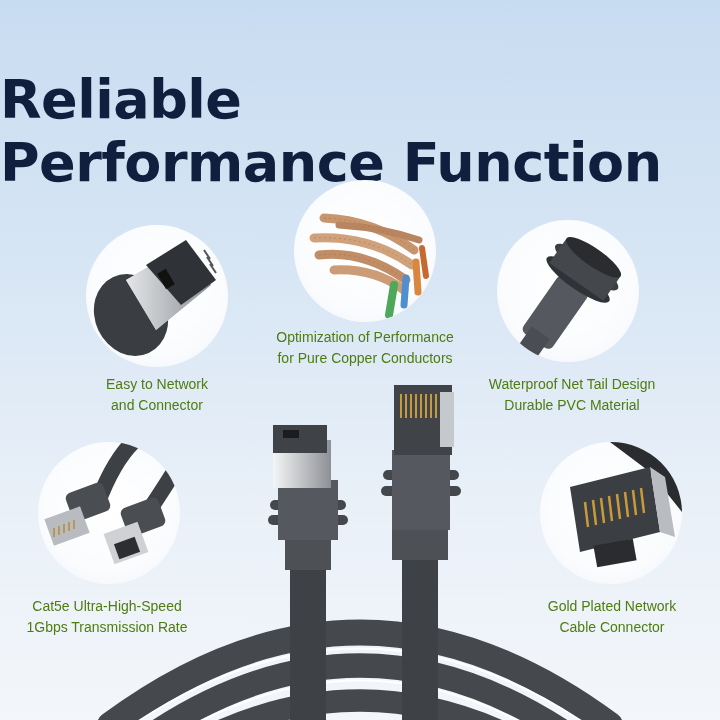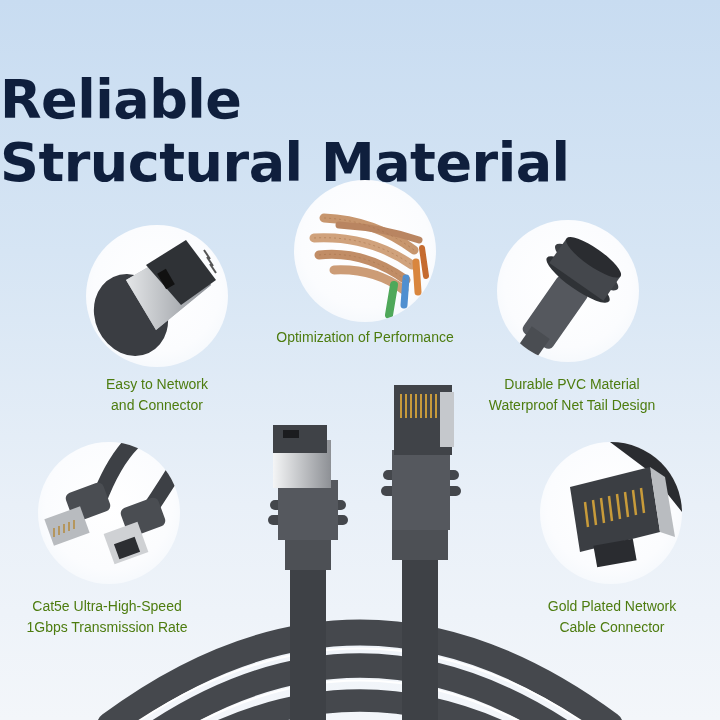--- a/index.html
+++ b/index.html
@@ -12,21 +12,21 @@
   .t2{top:103px;font-size:54px;line-height:64px;}
   .circle{position:absolute;border-radius:50%;
     background:radial-gradient(circle at 50% 45%,#ffffff 0%,#fbfcfe 60%,#eef4fa 100%);overflow:hidden;}
   .cap{position:absolute;text-align:center;color:#4d7c0f;font-size:14px;line-height:21px;width:240px;}
   svg{display:block}
 </style>
 </head>
 <body>
 
 <div class="title t1">Reliable</div>
-<div class="title t2">Structural Material</div>
+<div class="title t2">Performance Function</div>
 
 <div class="circle" style="left:294px;top:180px;width:142px;height:142px;">
   <svg width="142" height="142" viewBox="0 0 142 142">
     <g stroke-linecap="round" fill="none">
       <path d="M30 38 Q80 40 120 70" stroke="#c7966e" stroke-width="9"></path>
       <path d="M20 58 Q75 55 118 85" stroke="#d0a27c" stroke-width="9"></path>
       <path d="M25 75 Q70 70 112 100" stroke="#c18d66" stroke-width="9"></path>
       <path d="M40 90 Q80 88 110 110" stroke="#cc9c76" stroke-width="9"></path>
       <path d="M45 45 Q90 48 125 60" stroke="#b98561" stroke-width="7"></path>
       <path d="M100 105 L95 135" stroke="#4fa85a" stroke-width="8"></path>
@@ -36,20 +36,21 @@
     </g>
     <g stroke="#a9764f" stroke-width="1" opacity="0.6">
       <path d="M30 38 Q80 40 120 70" fill="none" stroke-dasharray="2 3"></path>
       <path d="M20 58 Q75 55 118 85" fill="none" stroke-dasharray="2 3"></path>
       <path d="M25 75 Q70 70 112 100" fill="none" stroke-dasharray="2 3"></path>
     </g>
   </svg>
 </div>
 <div class="cap" style="left:245px;top:327px;">
   <div>Optimization of Performance</div>
+  <div>for Pure Copper Conductors</div>
 </div>
 
 <div class="circle" style="left:86px;top:225px;width:142px;height:142px;">
   <svg width="142" height="142" viewBox="0 0 142 142">
     <ellipse cx="45" cy="90" rx="36" ry="42" fill="#3a3d42" transform="rotate(-25 45 90)"></ellipse>
     <polygon points="40,55 100,20 125,60 70,105" fill="#b9bcc0"></polygon>
     <polygon points="40,55 100,20 125,60 70,105" fill="url(#g1)"></polygon>
     <defs>
         <linearGradient id="g1" x1="0" x2="1">
           <stop offset="0" stop-color="#e4e6e8"></stop>
@@ -76,22 +77,22 @@
       <rect x="55" y="60" width="36" height="70" rx="6" fill="#55585e"></rect>
       <rect x="62" y="120" width="22" height="30" fill="#4a4d52"></rect>
       <ellipse cx="73" cy="55" rx="38" ry="10" fill="#2f3236"></ellipse>
       <ellipse cx="73" cy="40" rx="38" ry="10" fill="#3b3e43"></ellipse>
       <rect x="40" y="28" width="66" height="30" fill="#44474c"></rect>
       <ellipse cx="73" cy="28" rx="33" ry="9" fill="#2a2c30"></ellipse>
     </g>
   </svg>
 </div>
 <div class="cap" style="left:452px;top:374px;">
+  <div>Waterproof Net Tail Design</div>
   <div>Durable PVC Material</div>
-  <div>Waterproof Net Tail Design</div>
 </div>
 
 <div class="circle" style="left:38px;top:442px;width:142px;height:142px;">
   <svg width="142" height="142" viewBox="0 0 142 142">
     <path d="M60 60 Q75 20 95 0" stroke="#3d4045" stroke-width="16" fill="none"></path>
     <path d="M110 70 Q130 40 142 20" stroke="#3d4045" stroke-width="16" fill="none"></path>
     <rect x="30" y="45" width="40" height="30" rx="6" fill="#4a4d52" transform="rotate(-20 50 60)"></rect>
     <rect x="10" y="70" width="38" height="28" fill="#b8bbbf" transform="rotate(-20 29 84)"></rect>
     <g stroke="#b48a3c" stroke-width="1.5">
         <line x1="16" y1="86" x2="16" y2="95"></line>

